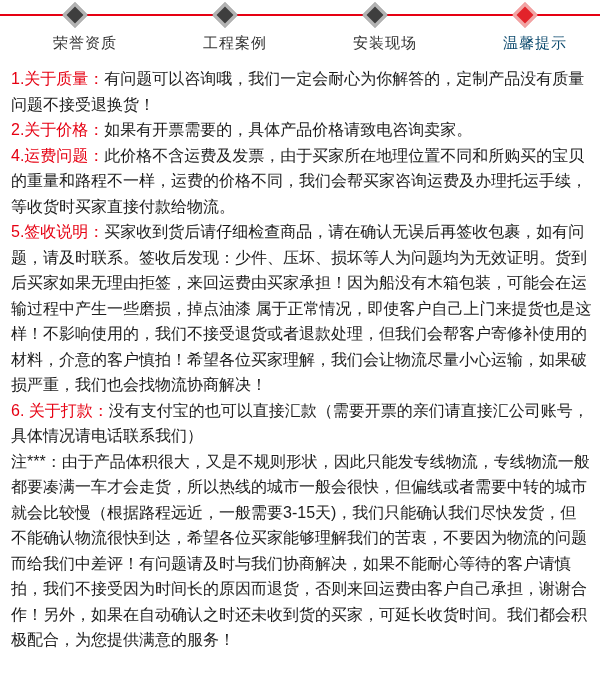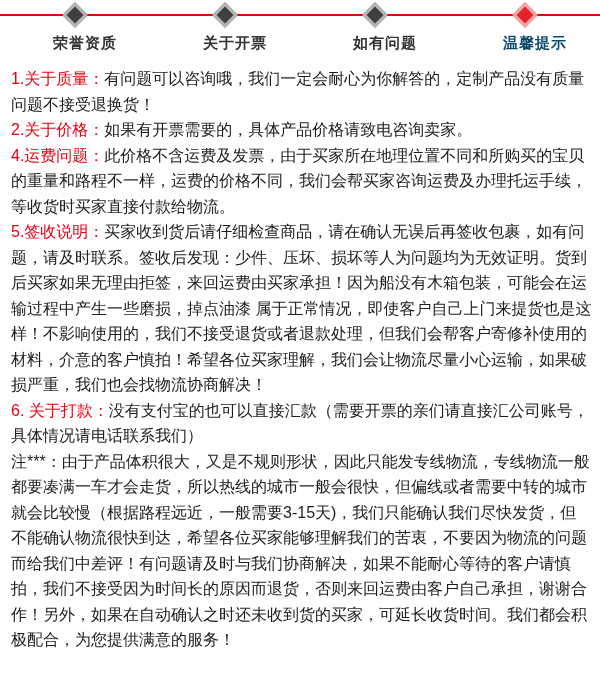--- a/index.html
+++ b/index.html
@@ -44,21 +44,21 @@
     width: 12px;
     height: 12px;
     margin-top: 6px;
     background: #3e3e3e;
     border: 3px solid #b4b4b4;
     transform: rotate(45deg);
   }
   .tab-label {
     margin-top: 10px;
     font-size: 15px;
-    font-weight: bold;
+    font-weight: normal;
     color: #333333;
     letter-spacing: 1px;
     white-space: nowrap;
     margin-left: 20px;
   }
   .tab.active .diamond {
     background: #e2232a;
     border-color: #f2a6a6;
   }
   .tab.active .tab-label {
@@ -89,25 +89,25 @@
 
 <div class="tab-bar">
   <div class="red-line"></div>
   <div class="tabs">
     <div class="tab">
       <span class="diamond"></span>
       <span class="tab-label">荣誉资质</span>
     </div>
     <div class="tab">
       <span class="diamond"></span>
-      <span class="tab-label">关于开票</span>
+      <span class="tab-label">工程案例</span>
     </div>
     <div class="tab">
       <span class="diamond"></span>
-      <span class="tab-label">如有问题</span>
+      <span class="tab-label">安装现场</span>
     </div>
     <div class="tab active">
       <span class="diamond"></span>
       <span class="tab-label">温馨提示</span>
     </div>
   </div>
 </div>
 
 <div class="content">
   <p class="notice"><span class="notice-label">1.关于质量：</span><span>有问题可以咨询哦，我们一定会耐心为你解答的，定制产品没有质量问题不接受退换货！</span></p>

